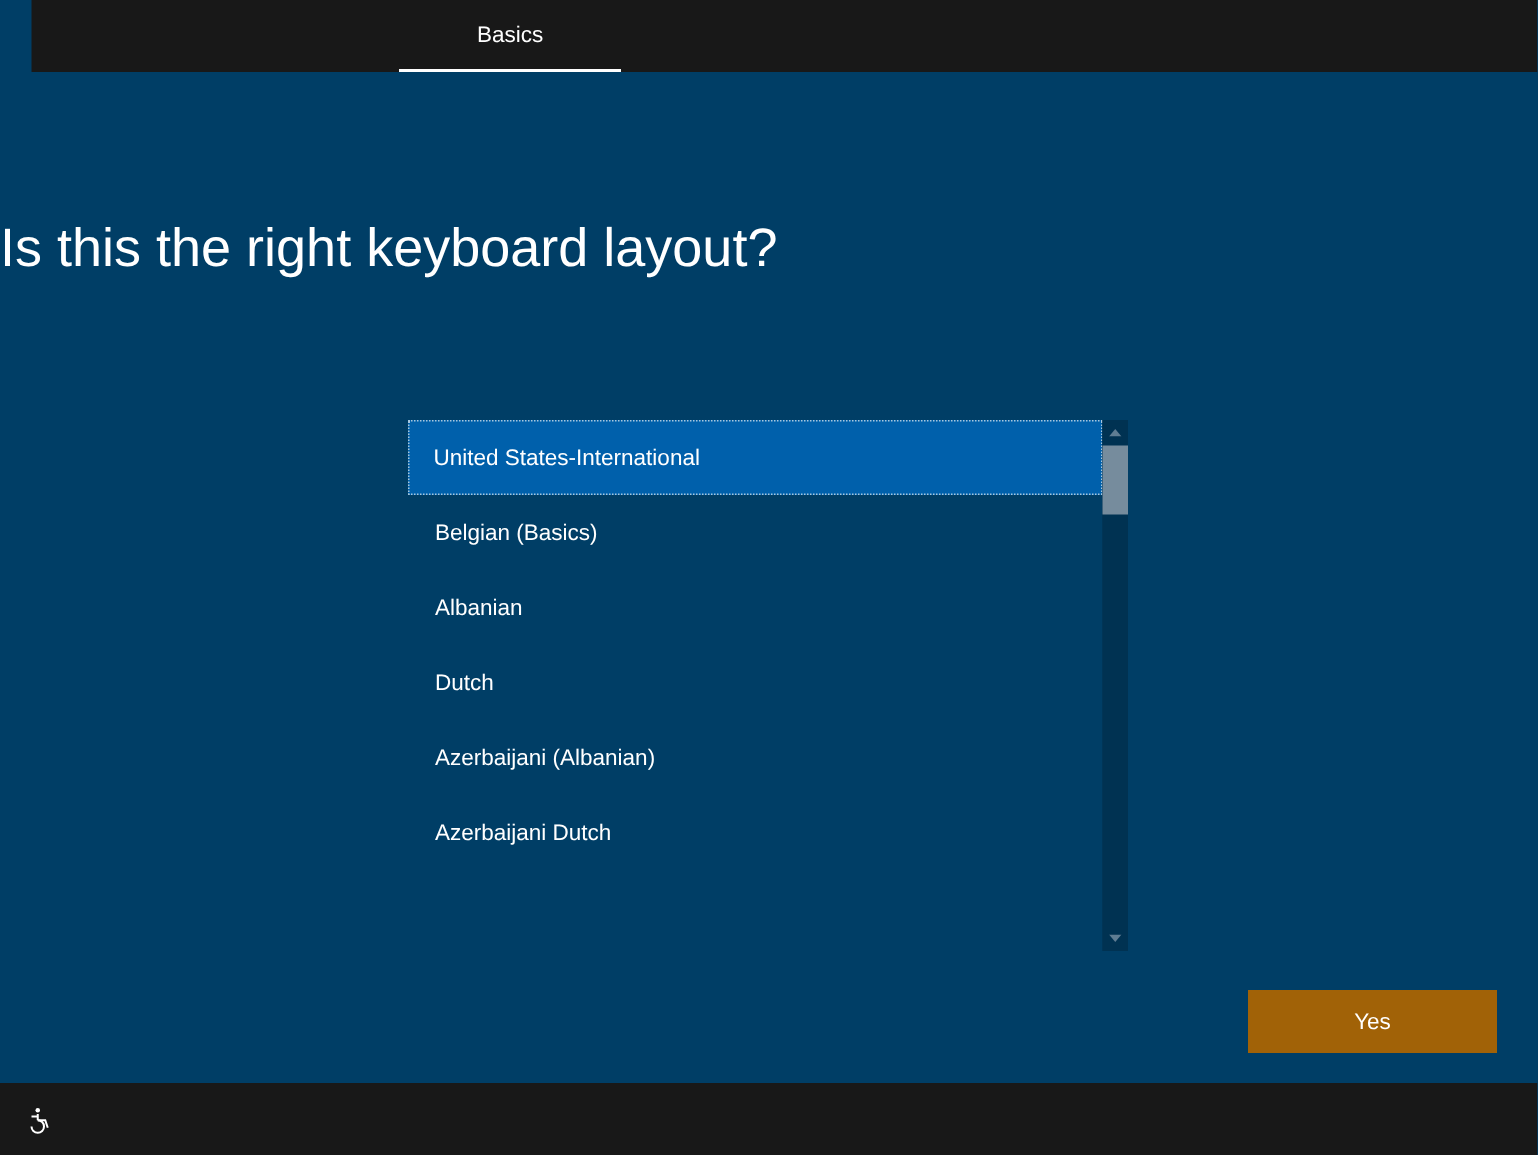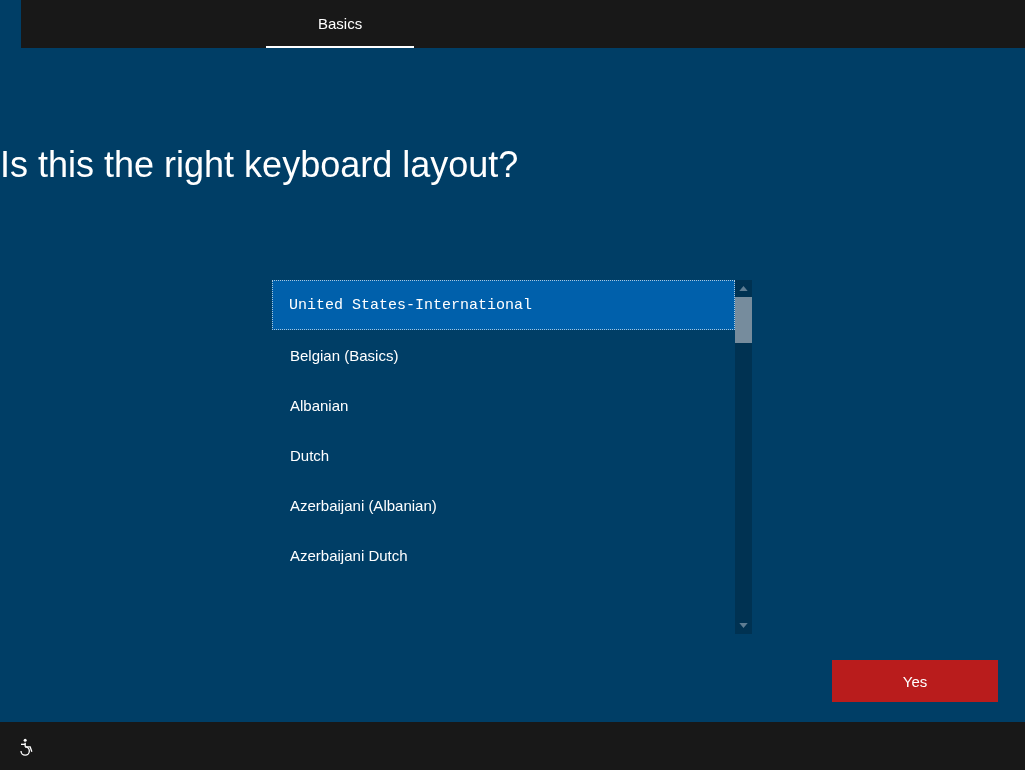--- a/index.html
+++ b/index.html
@@ -82,21 +82,20 @@
       align-items: center;
       color: #ffffff;
       font-size: 15px;
       cursor: pointer;
       border: 2px solid transparent;
     }
     
     .list-item.selected {
       background: #0060ab;
       border: 1px dotted #a8c7de;
-      font-family: Liberation Mono, monospace;
     }
     
     .scrollbar {
       width: 17px;
       background: #003252;
       position: relative;
       display: flex;
       flex-direction: column;
     }
     
@@ -126,21 +125,21 @@
       background: #768c9d;
       cursor: pointer;
     }
     
     .yes-button {
       position: absolute;
       bottom: 20px;
       right: 27px;
       width: 166px;
       height: 42px;
-      background: #b91c1c;
+      background: #a16207;
       color: #ffffff;
       font-size: 15px;
       border: none;
       cursor: pointer;
       font-family: inherit;
     }
     
     .bottom-bar {
       position: absolute;
       bottom: 0;

